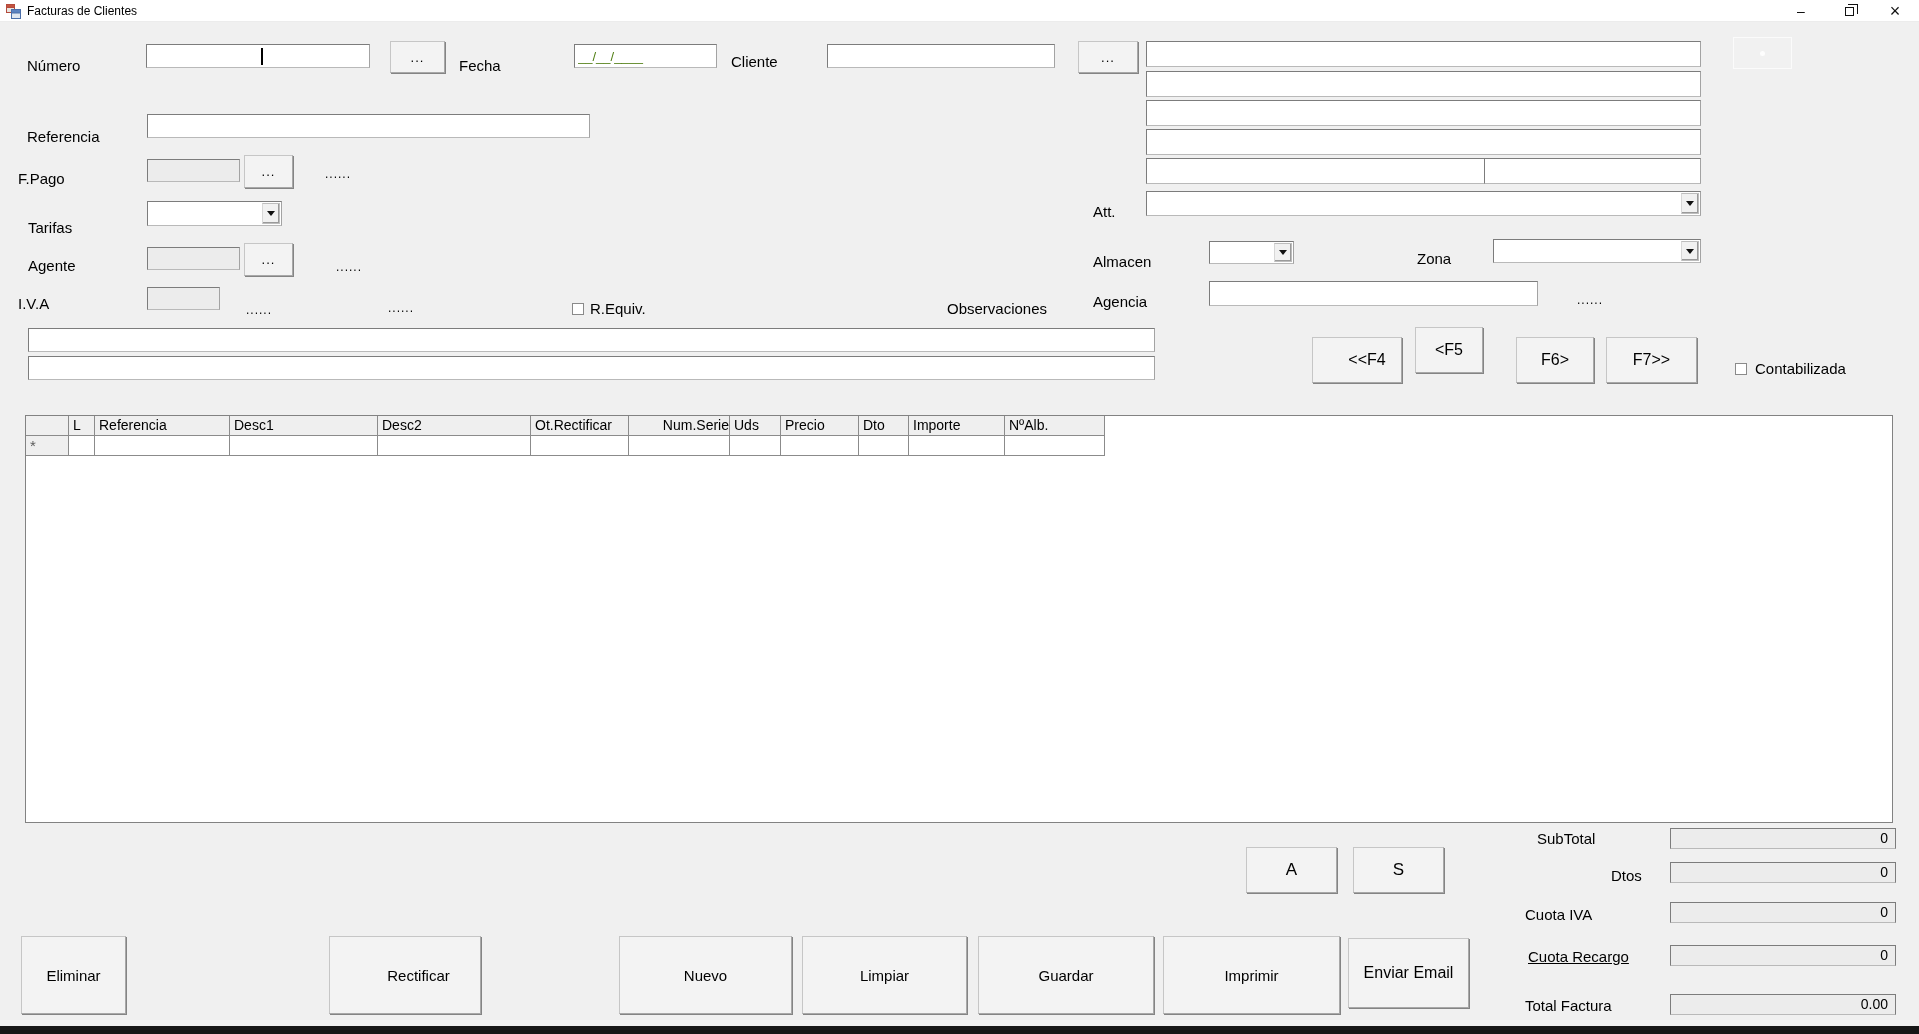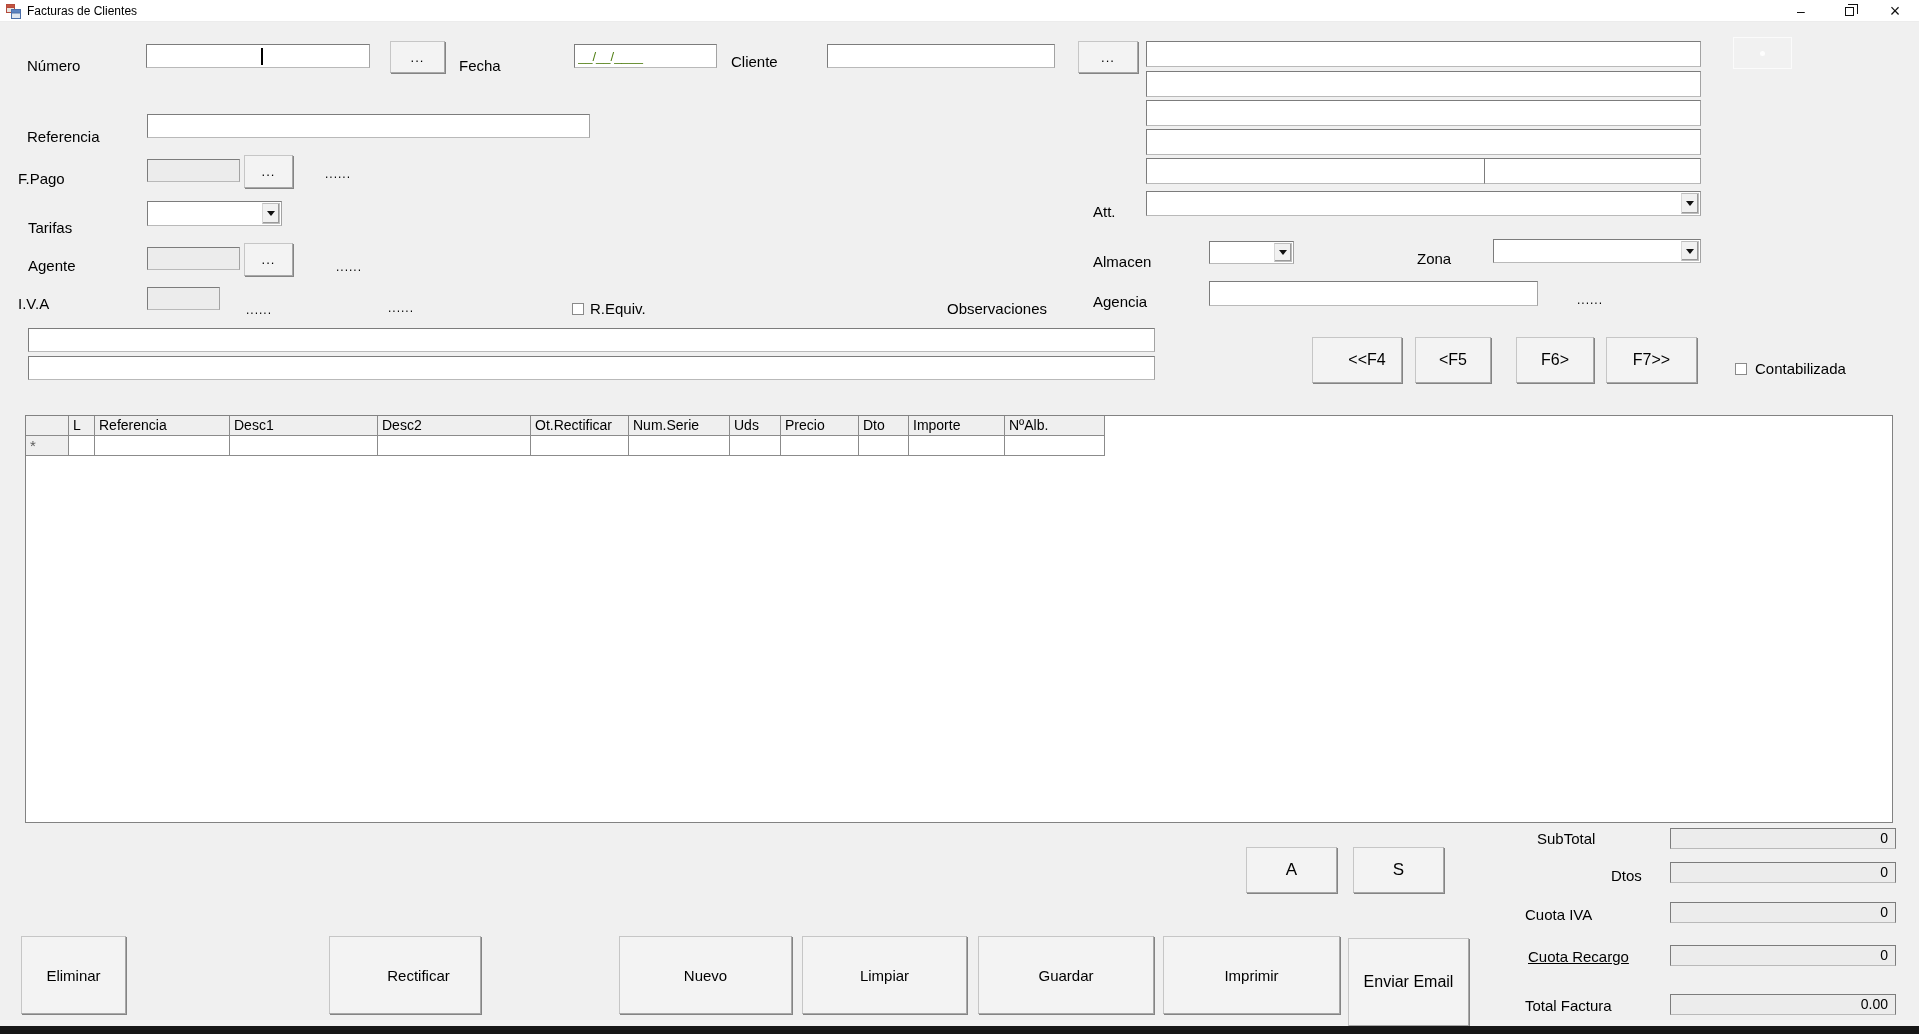--- a/index.html
+++ b/index.html
@@ -192,36 +192,36 @@
   <div class="combo-arrow">
       <div class="tri-down"></div>
     </div>
 </div>
 
 <div class="lbl" style="left:1093px;top:293px;">Agencia</div>
 <input class="tb" style="left: 1209px; top: 281px; width: 329px; height: 25px;">
 <div class="dots" style="left:1577px;top:293px;">......</div>
 
 <button class="btn" style="left:1312px;top:337px;width:90px;height:46px;font-size:16px;padding-left:20px;">&lt;&lt;F4</button>
-<button class="btn" style="left:1415px;top:337px;width:76px;height:46px;font-size:16px;">&lt;F5</button>
+<button class="btn" style="left:1415px;top:327px;width:68px;height:46px;font-size:16px;">&lt;F5</button>
 <button class="btn" style="left:1516px;top:337px;width:78px;height:46px;font-size:16px;">F6&gt;</button>
 <button class="btn" style="left:1606px;top:337px;width:91px;height:46px;font-size:16px;">F7&gt;&gt;</button>
 
 <div class="chk" style="left:1735px;top:363px;"></div>
 <div class="lbl" style="left:1755px;top:360px;">Contabilizada</div>
 
 <div class="grid">
   <div class="grid-row">
     <div class="gcell ghead" style="width:43px;"></div>
     <div class="gcell ghead" style="width:26px;">L</div>
     <div class="gcell ghead" style="width:135px;">Referencia</div>
     <div class="gcell ghead" style="width:148px;">Desc1</div>
     <div class="gcell ghead" style="width:153px;">Desc2</div>
     <div class="gcell ghead" style="width:98px;">Ot.Rectificar</div>
-    <div class="gcell ghead" style="width:101px;">Num.Serie</div>
+    <div class="gcell ghead" style="width:101px;text-align:right;">Num.Serie</div>
     <div class="gcell ghead" style="width:51px;">Uds</div>
     <div class="gcell ghead" style="width:78px;">Precio</div>
     <div class="gcell ghead" style="width:50px;">Dto</div>
     <div class="gcell ghead" style="width:96px;">Importe</div>
     <div class="gcell ghead" style="width:100px;">NºAlb.</div>
   </div>
   <div class="grid-row">
     <div class="gcell grow-hdr" style="width:43px;">*</div>
     <div class="gcell gdata" style="width:26px;"></div>
     <div class="gcell gdata" style="width:135px;"></div>
@@ -254,15 +254,15 @@
 
 <div class="lbl" style="left:1525px;top:997px;text-align:right;">Total Factura</div>
 <div class="total-box" style="left:1670px;top:994px;">0.00</div>
 
 <button class="btn" style="left:21px;top:936px;width:105px;height:78px;">Eliminar</button>
 <button class="btn" style="left:329px;top:936px;width:152px;height:78px;padding-left:27px;">Rectificar</button>
 <button class="btn" style="left:619px;top:936px;width:173px;height:78px;">Nuevo</button>
 <button class="btn" style="left:802px;top:936px;width:165px;height:78px;">Limpiar</button>
 <button class="btn" style="left:978px;top:936px;width:176px;height:78px;">Guardar</button>
 <button class="btn" style="left:1163px;top:936px;width:177px;height:78px;">Imprimir</button>
-<button class="btn" style="left:1348px;top:938px;width:121px;height:88px;font-size:16px;">Enviar Email</button>
+<button class="btn" style="left:1348px;top:938px;width:121px;height:70px;font-size:16px;">Enviar Email</button>
 
 <div class="bottombar"></div>
 
 </body></html>

